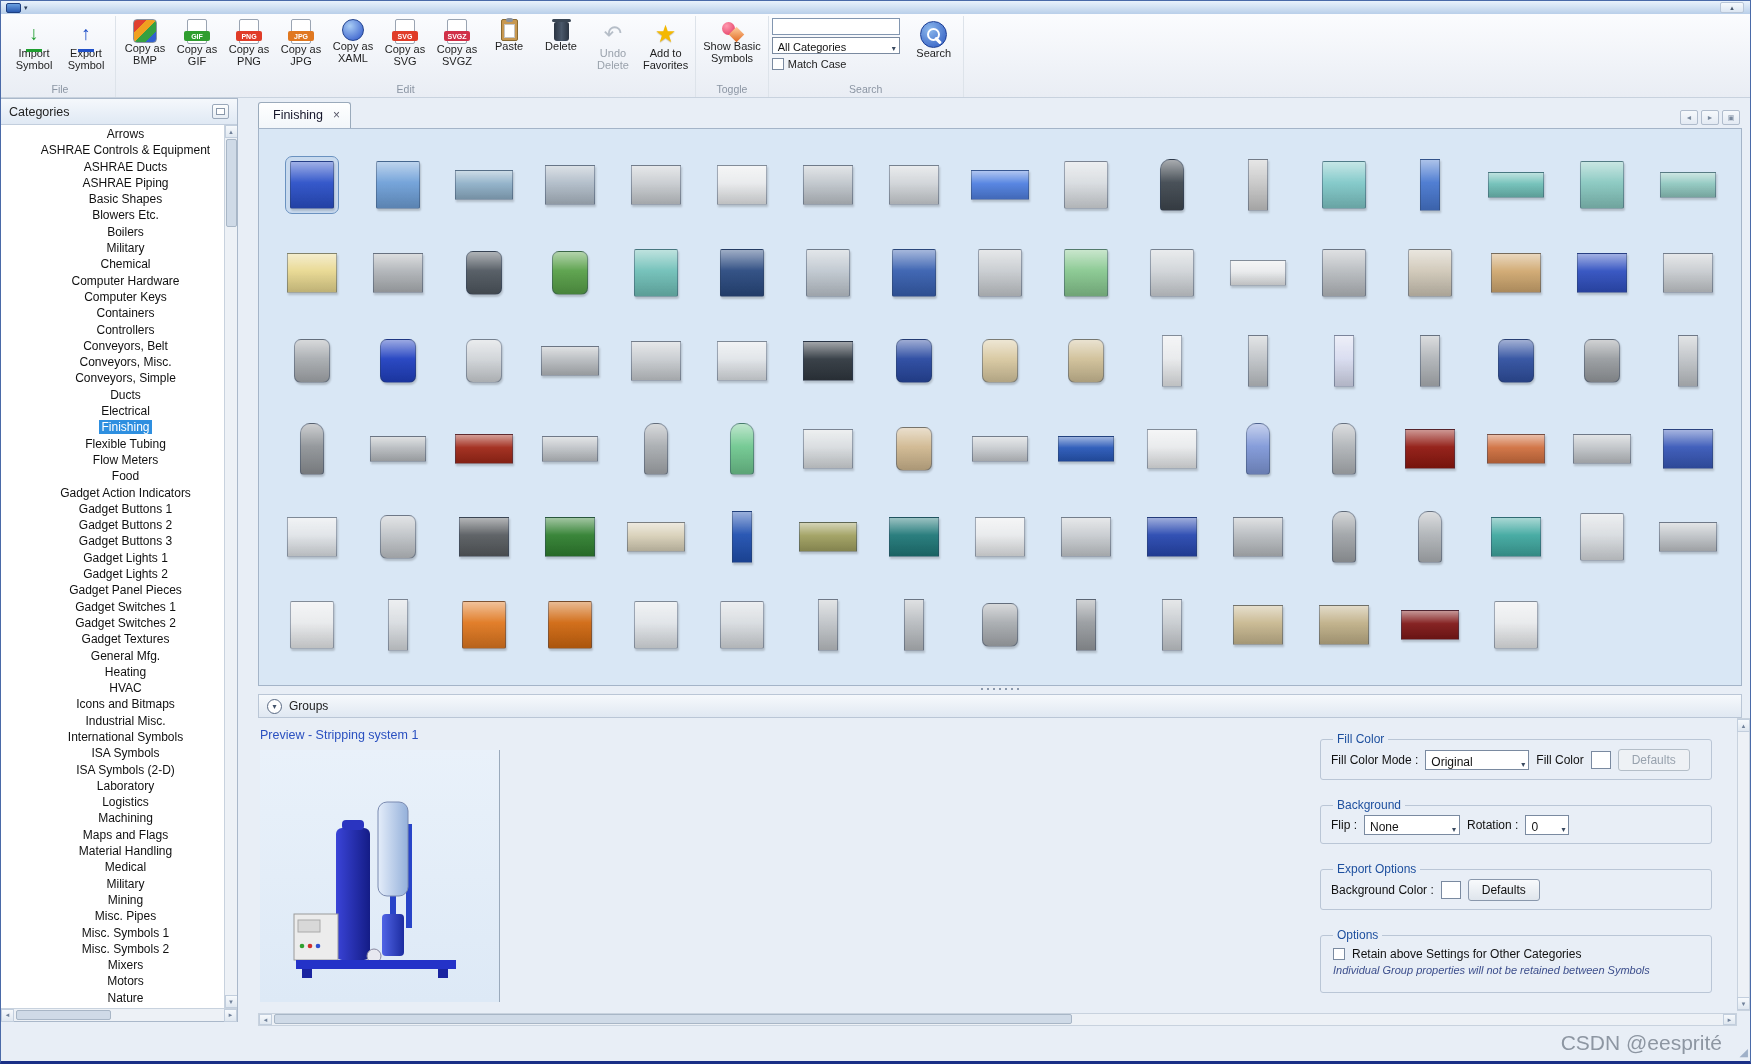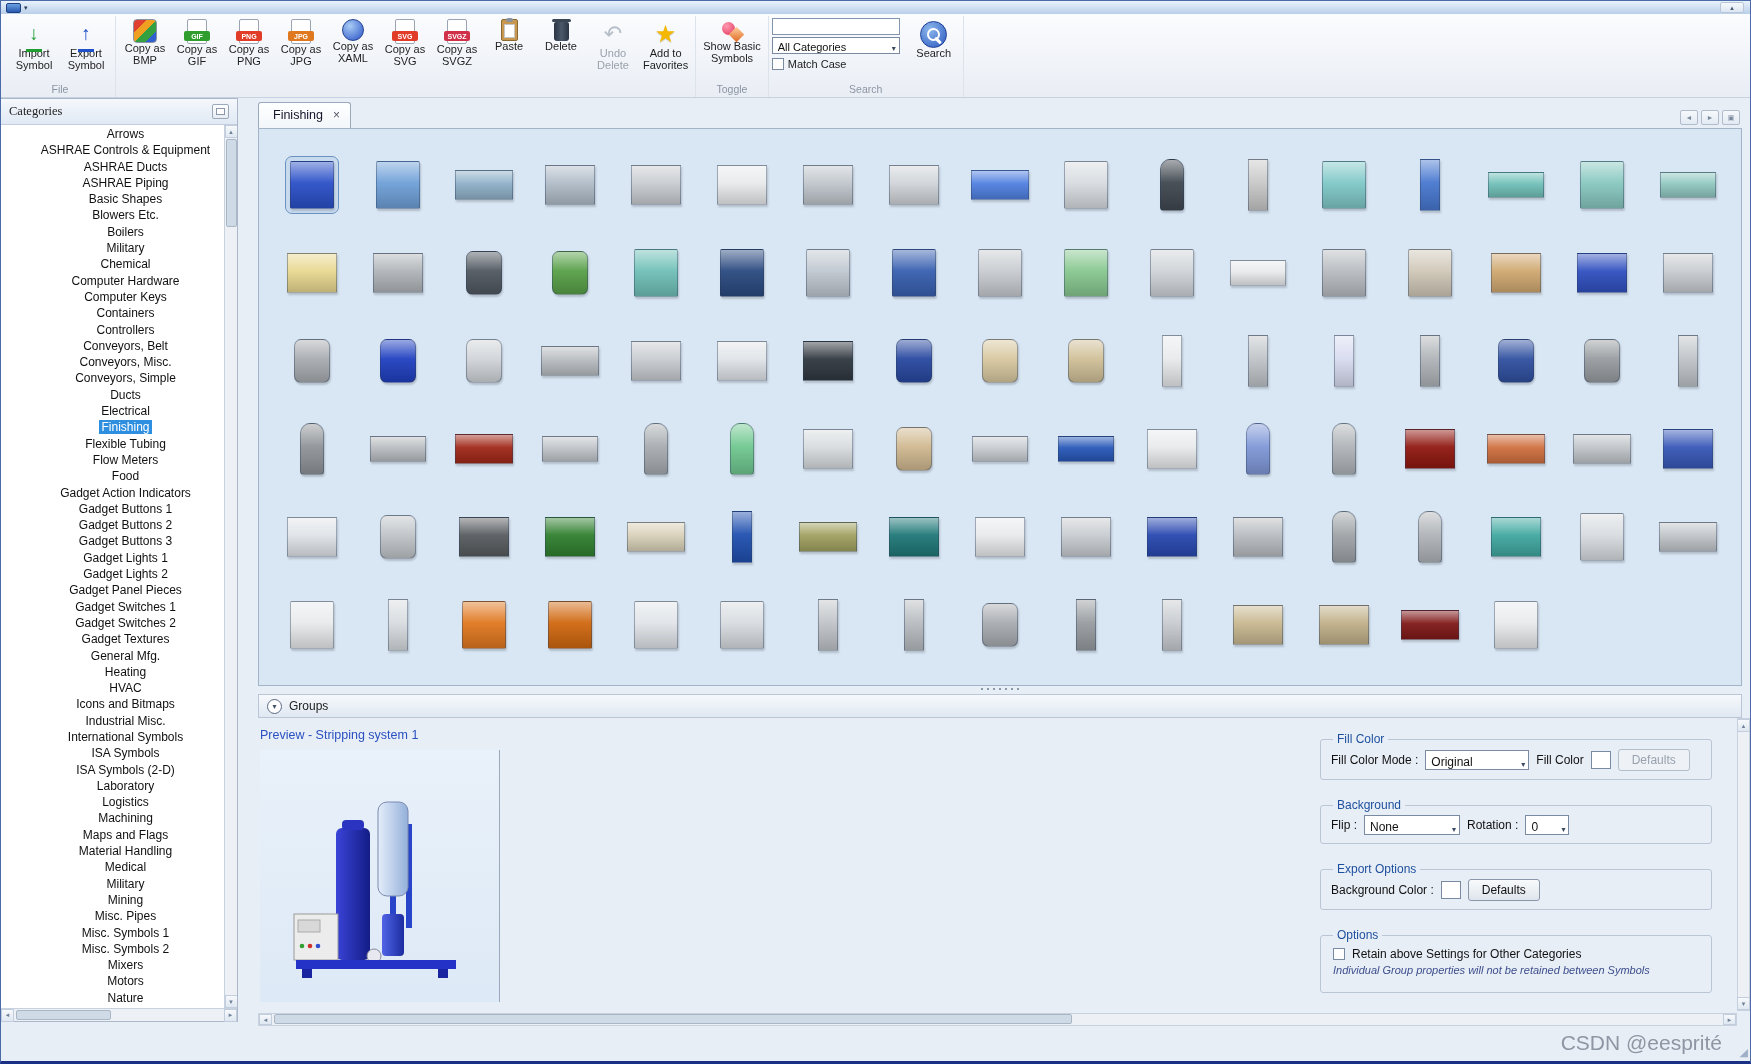--- a/index.html
+++ b/index.html
@@ -67,21 +67,21 @@
   .dropdown{display:inline-flex;align-items:flex-end;justify-content:space-between;background:#fff;border:1px solid #7a8aa0;height:18px;padding:6px 3px 0 5px;font-size:11.5px;color:#111;}
   .dropdown.small{width:128px;height:17px;margin-top:2px;font-size:11px;}
   .caret{font-size:8px;color:#3a4a60;margin-left:4px;}
   .match-case{display:flex;align-items:center;gap:4px;margin-top:4px;font-size:11px;color:#222;}
   .cb{width:12px;height:12px;background:#fff;border:1px solid #7a8aa0;display:inline-block;flex:none;}
   .search-btn{margin-left:2px;}
   
   .content{display:flex;height:940px;}
   
   .sidebar{width:237px;flex:none;height:calc(100% - 16px);background:#fff;border:1px solid #aab8ca;border-left:none;display:flex;flex-direction:column;position:relative;}
-  .sidebar-header{height:26px;background:linear-gradient(180deg,#f5f8fc,#e0e9f4);border-bottom:1px solid #c2cedd;display:flex;align-items:center;justify-content:space-between;padding:0 8px;font-size:12.5px;color:#222;font-family:Liberation Serif, serif;}
+  .sidebar-header{height:26px;background:linear-gradient(180deg,#f5f8fc,#e0e9f4);border-bottom:1px solid #c2cedd;display:flex;align-items:center;justify-content:space-between;padding:0 8px;font-size:12.5px;color:#222;}
   .sb-btn{width:17px;height:15px;border:1px solid #9aa8ba;border-radius:2px;background:linear-gradient(#fdfefe,#e7edf4);position:relative;}
   .sb-btn::before{content:"";position:absolute;left:3px;top:3px;right:3px;bottom:3px;background:#fff;border:1px solid #8a98aa;}
   .sidebar-body{flex:1;position:relative;overflow:hidden;}
   .sidebar-list{position:absolute;inset:0 13px 0 0;padding-top:1px;}
   .cat-item{height:16.3px;line-height:16.3px;font-size:12px;color:#101010;padding-left:26px;white-space:nowrap;text-align:center;}
   .cat-label{padding:0 2px;}
   .cat-label.selected{background:#2e8fe0;color:#fff;}
   
   .vscroll{position:absolute;top:0;bottom:0;right:0;width:13px;background:#edf1f6;border-left:1px solid #c8d2de;display:flex;flex-direction:column;align-items:center;}
   .vscroll .arr{width:13px;height:13px;font-size:6px;color:#70819a;display:flex;align-items:center;justify-content:center;background:linear-gradient(#f6f9fc,#dfe7f0);border:1px solid #c2cedd;flex:none;}
@@ -233,20 +233,21 @@
               <div class="ricon ic-undo">↶</div>
               <div class="rlabel">Undo</div>
               <div class="rlabel">Delete</div>
             </div>
             <div class="rbtn">
               <div class="ricon ic-star">★</div>
               <div class="rlabel">Add to</div>
               <div class="rlabel">Favorites</div>
             </div>
           </div>
+          <div class="rgroup-label">Edit</div>
         </div>
         <div class="rgroup">
           <div class="rgroup-row">
             <div class="rbtn">
               <div class="ricon ic-basic"></div>
               <div class="rlabel">Show Basic</div>
               <div class="rlabel">Symbols</div>
             </div>
           </div>
           <div class="rgroup-label">Toggle</div>

